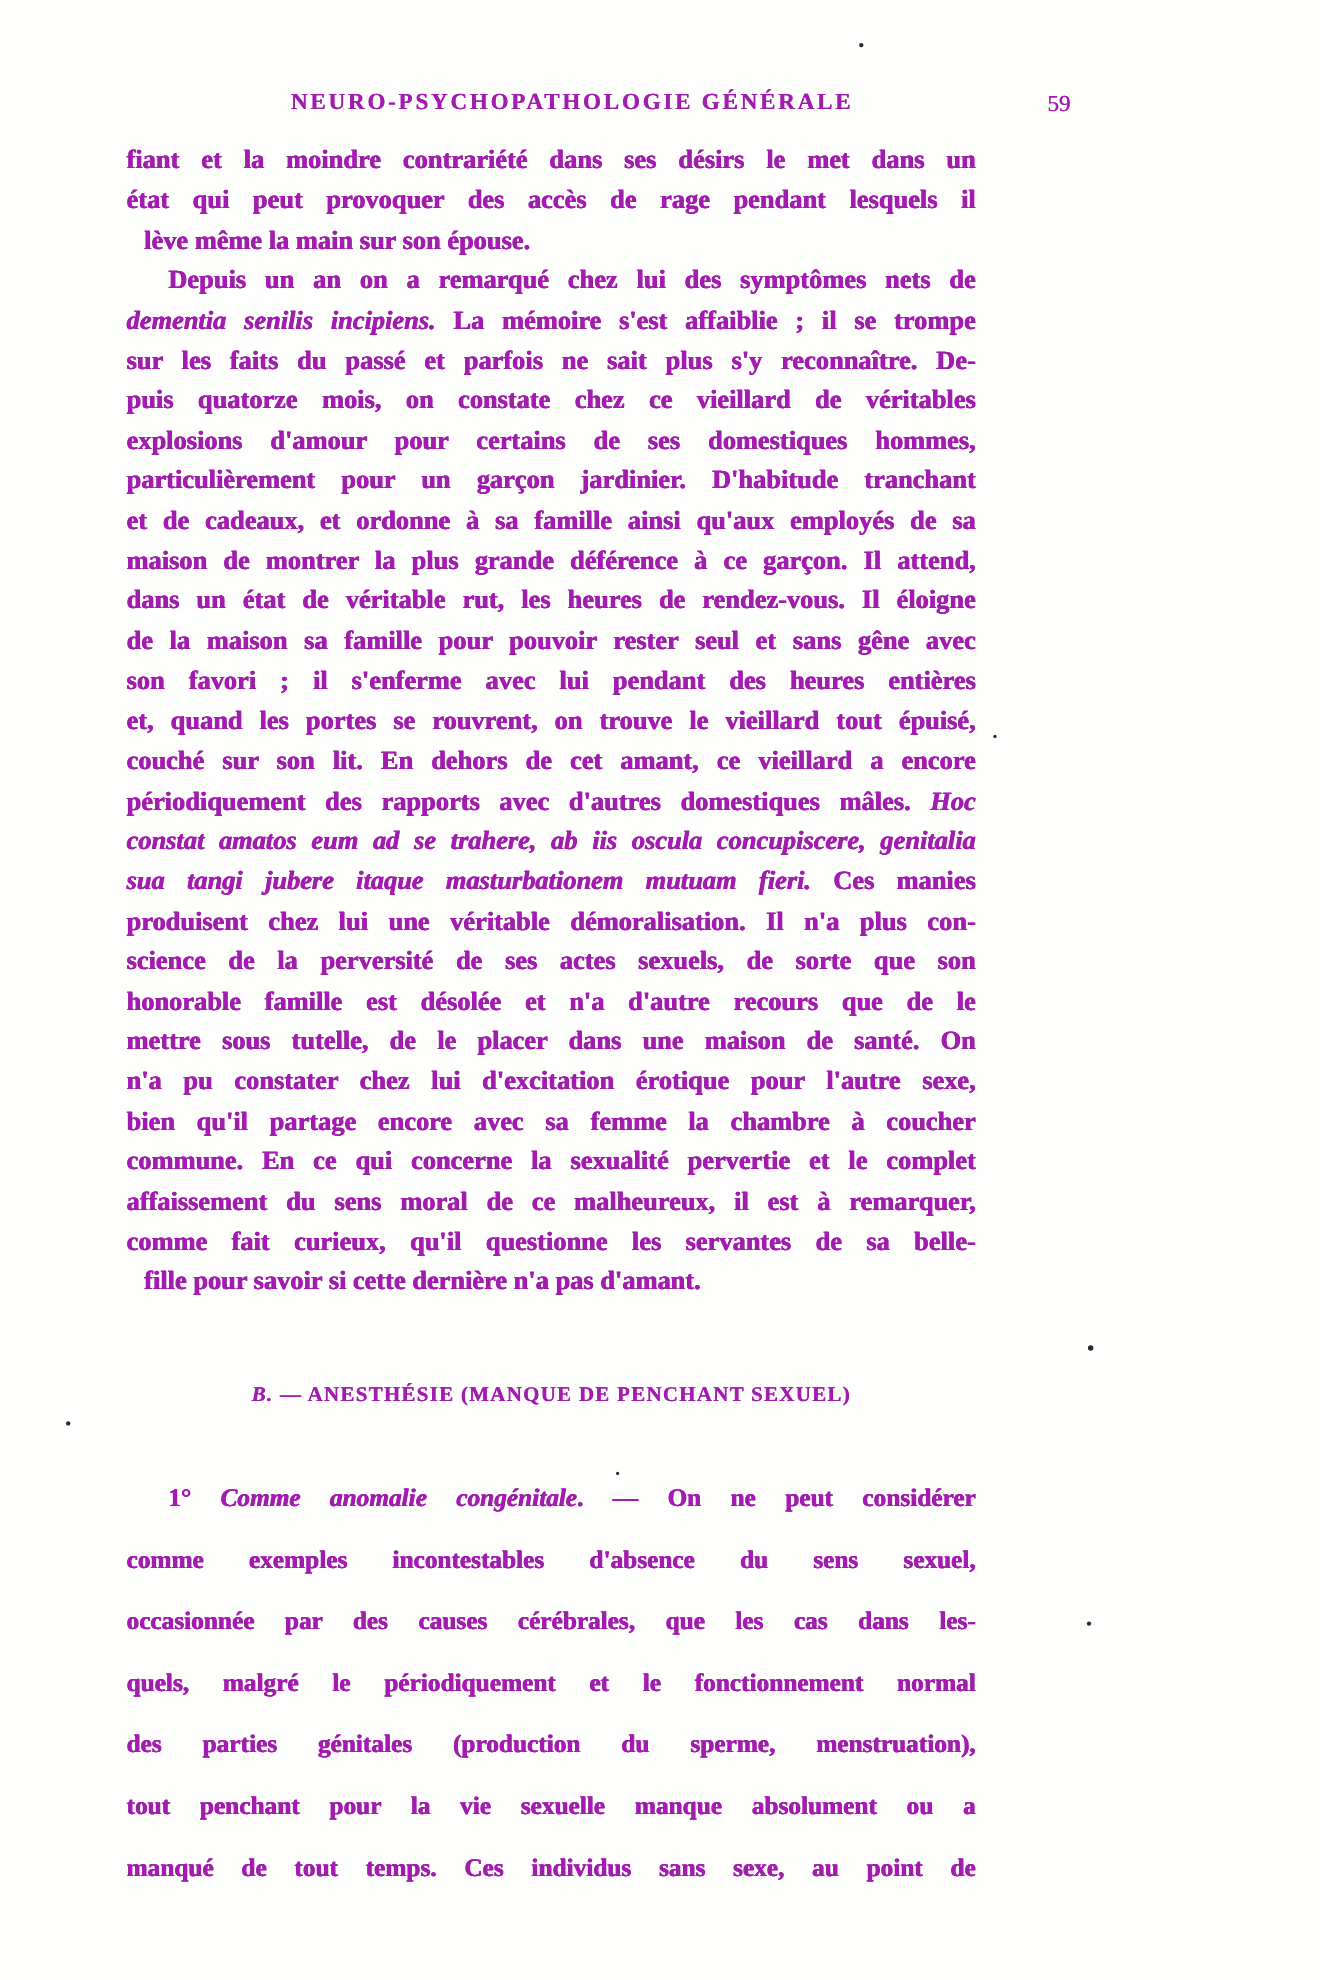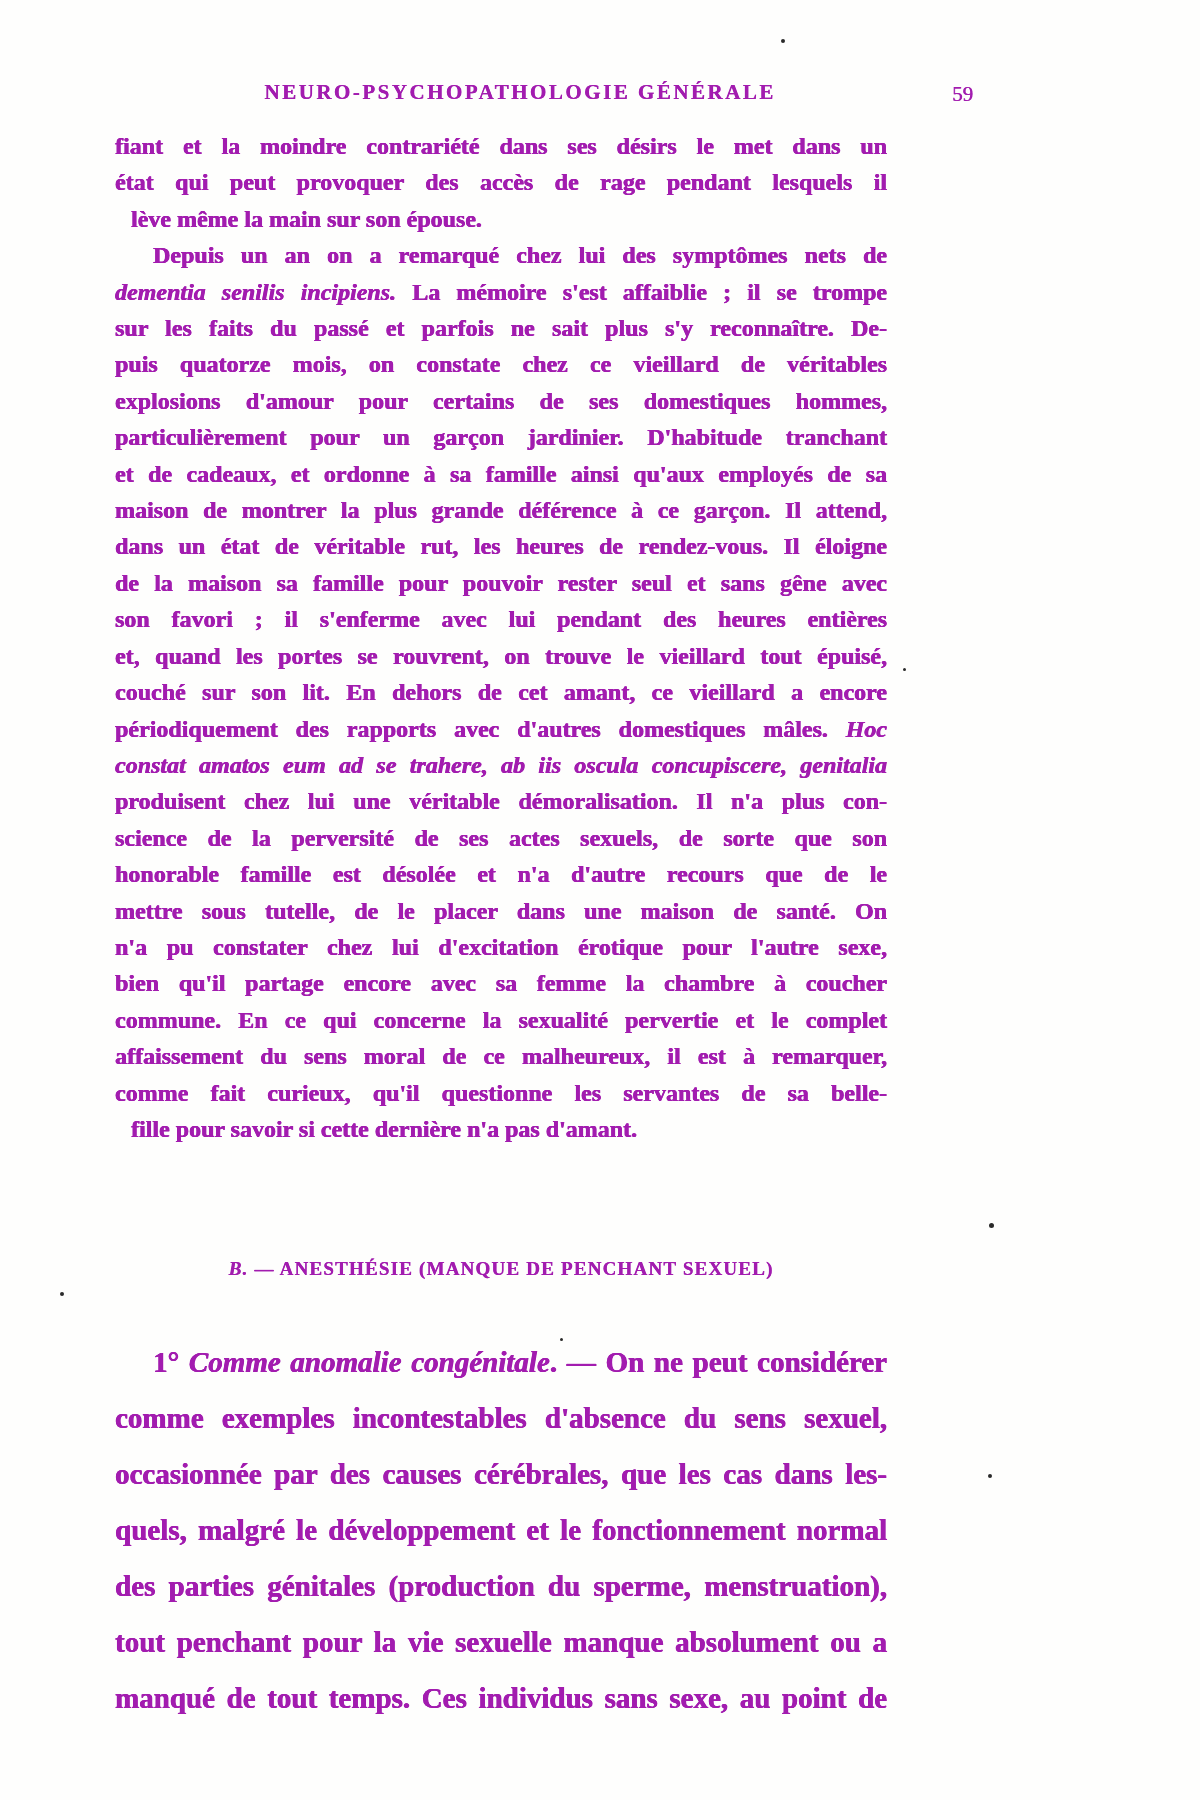--- a/index.html
+++ b/index.html
@@ -26,21 +26,21 @@
   .text-block{position:absolute;left:115px;width:772px;}
   #smallLines{top:128px;}
   #largeLines{top:1334px;}
   .line{
     font-weight:700;
     text-align:justify;
     text-align-last:justify;
     text-shadow:0.45px 0 0 currentColor, -0.25px 0 0 currentColor;
   }
   .line.small{font-size:24px;line-height:36.4px;}
-  .line.large{font-size:29px;line-height:56px;}
+  .line.large{font-size:23px;line-height:56px;}
   .line.para-end{text-align-last:left;margin-left:16px;}
   .line.indent{text-indent:38px;}
   .it{font-style:italic;}
   .section-heading{
     position:absolute;top:1258px;left:115px;width:772px;
     margin:0;text-align:center;
     font-size:19px;font-weight:700;letter-spacing:1.2px;
     text-shadow:0.4px 0 0 currentColor;
     white-space:nowrap;
   }
@@ -71,39 +71,40 @@
       <div class="line small"><span>particulièrement pour un garçon jardinier. D'habitude tranchant</span></div>
       <div class="line small"><span>et de cadeaux, et ordonne à sa famille ainsi qu'aux employés de sa</span></div>
       <div class="line small"><span>maison de montrer la plus grande déférence à ce garçon. Il attend,</span></div>
       <div class="line small"><span>dans un état de véritable rut, les heures de rendez-vous. Il éloigne</span></div>
       <div class="line small"><span>de la maison sa famille pour pouvoir rester seul et sans gêne avec</span></div>
       <div class="line small"><span>son favori ; il s'enferme avec lui pendant des heures entières</span></div>
       <div class="line small"><span>et, quand les portes se rouvrent, on trouve le vieillard tout épuisé,</span></div>
       <div class="line small"><span>couché sur son lit. En dehors de cet amant, ce vieillard a encore</span></div>
       <div class="line small"><span>périodiquement des rapports avec d'autres domestiques mâles. </span><span class="it">Hoc</span></div>
       <div class="line small"><span class="it">constat amatos eum ad se trahere, ab iis oscula concupiscere, genitalia</span></div>
+      <div class="line small"><span class="it">sua tangi jubere itaque masturbationem mutuam fieri.</span><span> Ces manies</span></div>
       <div class="line small"><span>produisent chez lui une véritable démoralisation. Il n'a plus con-</span></div>
       <div class="line small"><span>science de la perversité de ses actes sexuels, de sorte que son</span></div>
       <div class="line small"><span>honorable famille est désolée et n'a d'autre recours que de le</span></div>
       <div class="line small"><span>mettre sous tutelle, de le placer dans une maison de santé. On</span></div>
       <div class="line small"><span>n'a pu constater chez lui d'excitation érotique pour l'autre sexe,</span></div>
       <div class="line small"><span>bien qu'il partage encore avec sa femme la chambre à coucher</span></div>
       <div class="line small"><span>commune. En ce qui concerne la sexualité pervertie et le complet</span></div>
       <div class="line small"><span>affaissement du sens moral de ce malheureux, il est à remarquer,</span></div>
       <div class="line small"><span>comme fait curieux, qu'il questionne les servantes de sa belle-</span></div>
       <div class="line small para-end"><span>fille pour savoir si cette dernière n'a pas d'amant.</span></div>
     </main>
 
   <h2 class="section-heading" id="sectionHeading"><span class="it">B.</span><span> — </span><span>ANESTHÉSIE (MANQUE DE PENCHANT SEXUEL)</span></h2>
 
   <section class="text-block" id="largeLines">
       <div class="line large indent"><span>1° </span><span class="it">Comme anomalie congénitale</span><span>. — On ne peut considérer</span></div>
       <div class="line large"><span>comme exemples incontestables d'absence du sens sexuel,</span></div>
       <div class="line large"><span>occasionnée par des causes cérébrales, que les cas dans les-</span></div>
-      <div class="line large"><span>quels, malgré le développement et le fonctionnement normal</span></div>
+      <div class="line large"><span>quels, malgré le périodiquement et le fonctionnement normal</span></div>
       <div class="line large"><span>des parties génitales (production du sperme, menstruation),</span></div>
       <div class="line large"><span>tout penchant pour la vie sexuelle manque absolument ou a</span></div>
       <div class="line large"><span>manqué de tout temps. Ces individus sans sexe, au point de</span></div>
     </section>
 
   <span class="speck" style="left:781px;top:39px;width:4px;height:4px;"></span>
   <span class="speck" style="left:989px;top:1223px;width:5px;height:5px;"></span>
   <span class="speck" style="left:60px;top:1292px;width:4px;height:4px;"></span>
   <span class="speck" style="left:903px;top:668px;width:3px;height:3px;"></span>
   <span class="speck" style="left:988px;top:1474px;width:4px;height:4px;"></span>

